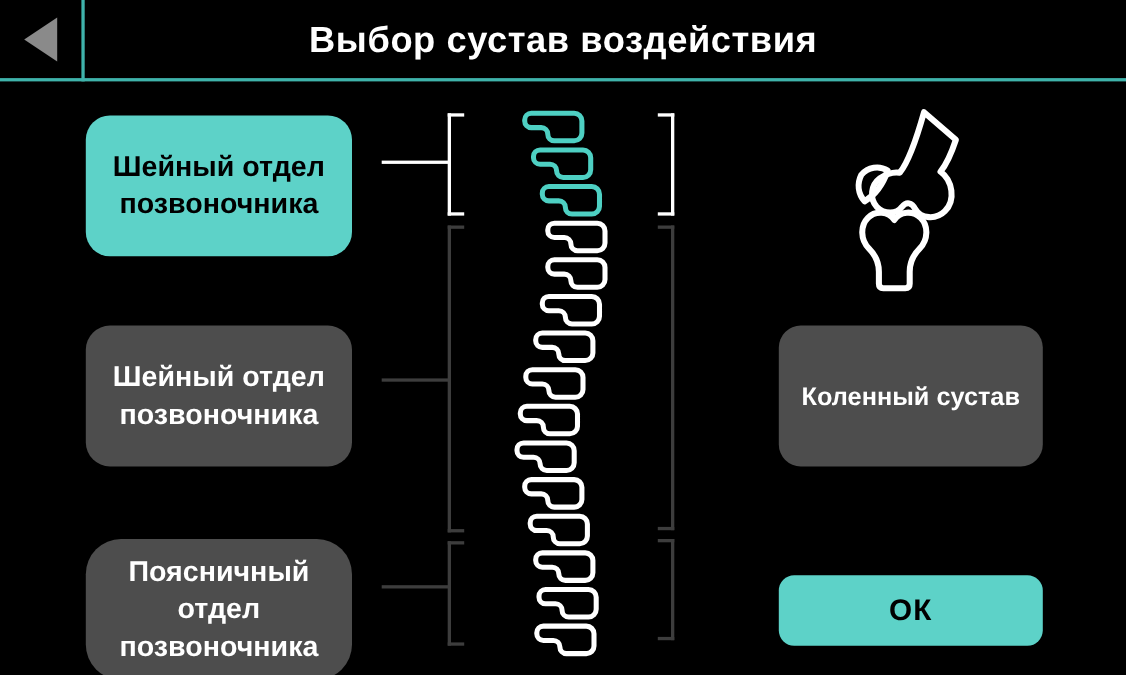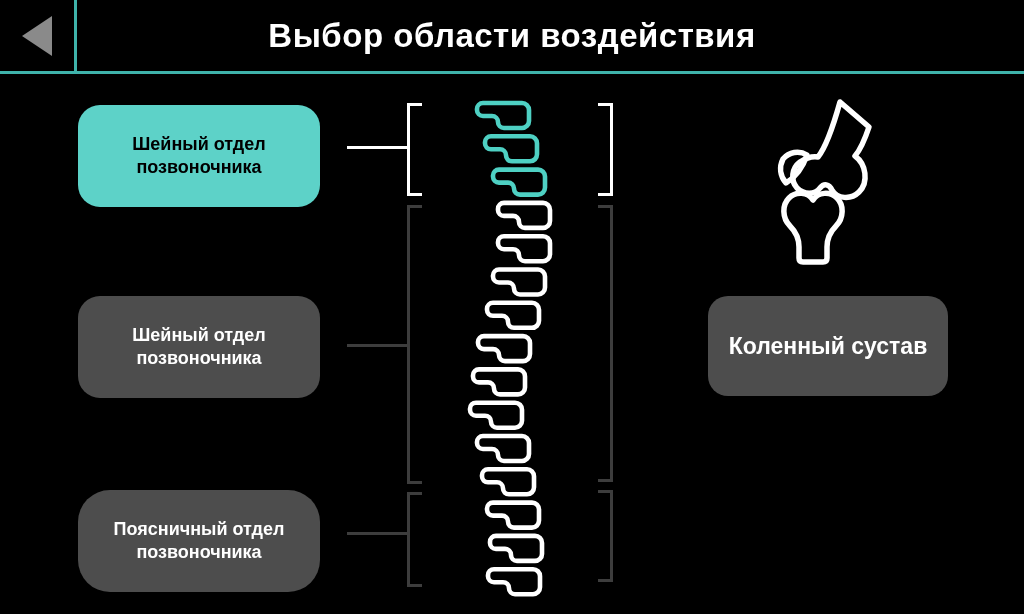--- a/index.html
+++ b/index.html
@@ -25,42 +25,42 @@
   #header-vline { position:absolute; left:74px; top:0; width:3px; height:74px; }
   #header-hline { position:absolute; left:0; top:71px; width:1024px; height:3px; }
   #page-title {
     position:absolute; left:0; top:0; width:1024px; height:71px;
     display:flex; align-items:center; justify-content:center;
     color:#fff; font-size:33px; font-weight:bold; letter-spacing:0.5px;
   }
 
   
   .area-btn {
-    position:absolute; left:78px; width:242px; height:102px;
+    position:absolute; left:78px; width:242px; height:128px;
     border-radius:22px; border:none; cursor:pointer;
     display:flex; align-items:center; justify-content:center;
     font-family:"Liberation Sans", sans-serif;
-    font-size:18px; font-weight:bold; line-height:1.3;
+    font-size:26px; font-weight:bold; line-height:1.3;
     white-space:pre-line; text-align:center;
     background:#4d4d4d; color:#fff;
   }
   .area-btn.selected { background:#5dd2c8; color:#000; }
   #btn-cervical { top:105px; }
   #btn-thoracic { top:296px; }
   #btn-lumbar   { top:490px;border-radius:32px; }
 
   
   .connector { position:absolute; height:3px; width:62px; left:347px; }
   .bracket { position:absolute; width:15px; background:transparent; }
   .bracket.left  { border-left:3px solid; border-top:3px solid; border-bottom:3px solid; left:407px; }
   .bracket.right { border-right:3px solid; border-top:3px solid; border-bottom:3px solid; left:598px; }
 
   
   #knee-btn {
-    position:absolute; left:708px; top:296px; width:240px; height:100px;
+    position:absolute; left:708px; top:296px; width:240px; height:128px;
     border-radius:20px; border:none; cursor:pointer;
     background:#4d4d4d; color:#fff;
     font-family:"Liberation Sans", sans-serif;
     font-size:23px; font-weight:bold;
     display:flex; align-items:center; justify-content:center;
   }
   #ok-btn {
     position:absolute; left:708px; top:523px; width:240px; height:64px;
     border-radius:14px; border:none; cursor:pointer;
     background:#5dd2c8; color:#000;
@@ -70,21 +70,21 @@
   }
 
   svg { position:absolute; overflow:visible; }
 </style>
 </head>
 <body>
 
 <div id="screen">
 
   <div id="header">
-    <div id="page-title">Выбор области воздействия</div>
+    <div id="page-title">Выбор сустав воздействия</div>
     <div id="back-btn">
       <div id="back-tri"></div>
     </div>
     <div id="header-vline" style="background: rgb(63, 179, 171);"></div>
     <div id="header-hline" style="background: rgb(63, 179, 171);"></div>
   </div>
 
   <button id="btn-cervical" class="area-btn selected">Шейный отдел
 позвоночника</button>
   <button id="btn-thoracic" class="area-btn">Шейный отдел
@@ -121,14 +121,15 @@
       <path d="M 6 0 H 45 A 7 7 0 0 1 52 7 V 18 A 7 7 0 0 1 45 25 H 27 A 6 6 0 0 1 21 19 A 6 6 0 0 0 15 13 H 6 A 6 6 0 0 1 0 7 V 6 A 6 6 0 0 1 6 0 Z" transform="translate(48, 474.19999999999993)" fill="none" stroke="#ffffff" stroke-width="4.6" stroke-linejoin="round"></path>
     </svg>
 
   <svg id="knee-svg" style="left:770px; top:99px;" width="114" height="170" viewBox="0 0 114 170" fill="none" stroke="#ffffff" stroke-width="5.5" stroke-linejoin="round" stroke-linecap="round">
     <path d="M 70 3 L 99 28 C 94 43 90 51 85 57 C 96 65 99 83 89 93 C 81 101 67 100 62 91 C 59 85 54 84 50 89 C 45 96 34 96 27 89 C 20 81 22 69 30 63 C 36 59 42 57 48 58 C 56 48 63 28 70 3 Z"></path>
     <path d="M 13 60 C 19 53 29 51 37 56 C 33 68 26 78 16 84 C 10 77 9 68 13 60 Z"></path>
     <path d="M 43 101 C 38 93 26 92 19 99 C 12 106 12 119 20 127 C 26 133 29 140 29 148 L 29 159 Q 29 163 33 163 L 53 163 Q 57 163 57 159 L 57 148 C 57 140 60 133 66 127 C 74 119 74 106 67 99 C 60 92 48 93 43 101 Z"></path>
   </svg>
 
   <button id="knee-btn">Коленный сустав</button>
+  <button id="ok-btn">ОК</button>
 
 </div>
 
 </body></html>

